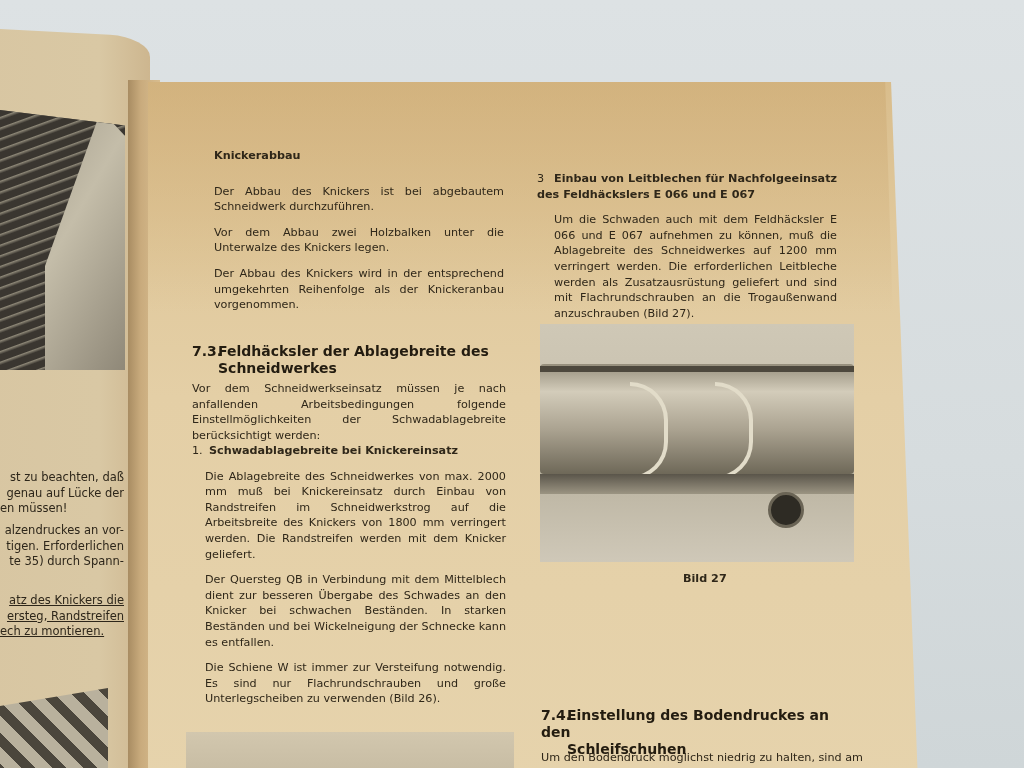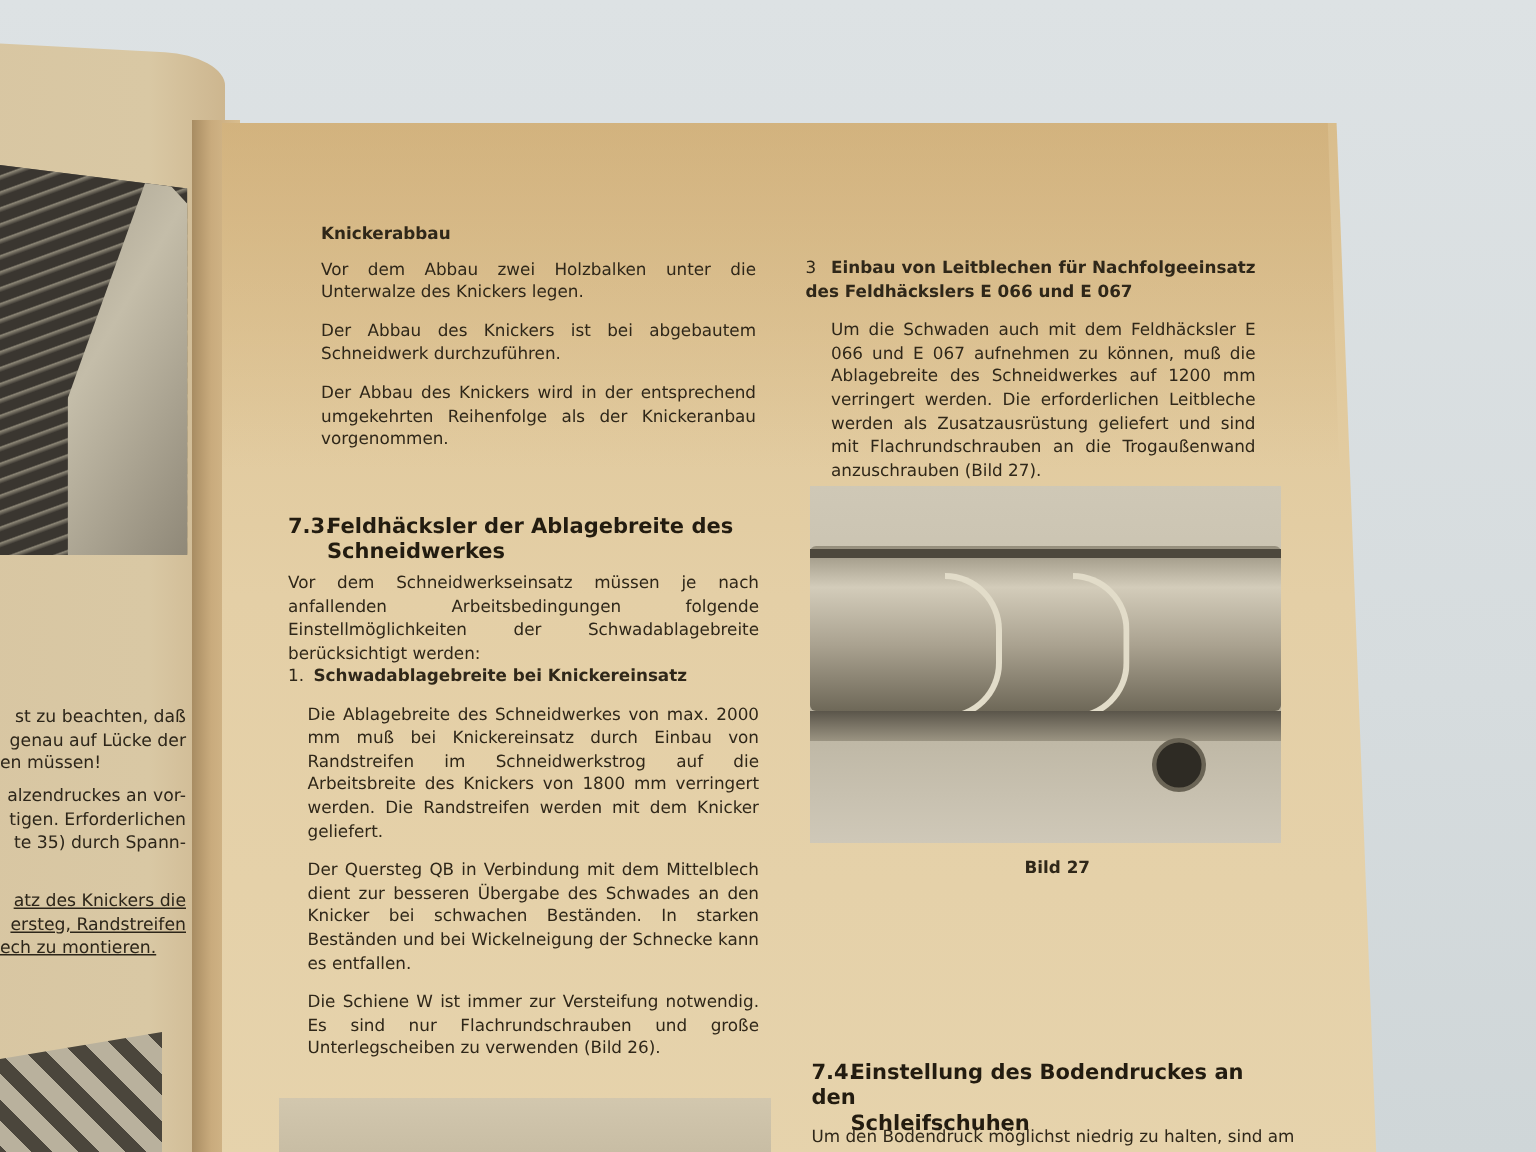--- a/index.html
+++ b/index.html
@@ -29,21 +29,21 @@
        background:linear-gradient(90deg,#a88c62 0%,#c9ab7d 40%,#d8bd8f 100%);}
   
   .right-page{position:absolute;left:148px;top:82px;width:770px;height:700px;
        background:linear-gradient(180deg,#d9bd8c 0%,#e0c89b 20%,#e4cfa6 45%,#e6d3ac 100%);
        clip-path:polygon(0 0,96.5% 0,100% 100%,0 100%);}
   .stain{position:absolute;left:148px;top:82px;width:760px;height:230px;
        background:linear-gradient(180deg,rgba(205,170,115,.55) 0%,rgba(210,178,125,.35) 60%,rgba(220,195,150,0) 100%);
        clip-path:polygon(0 0,97% 0,98% 100%,0 100%);}
   .block{position:absolute;font-size:11.2px;line-height:15.6px;color:#2f2719;text-align:justify;}
   .block p{margin:0 0 10px 0;}
-  .subhead{font-weight:bold;font-size:11.2px;margin-bottom:8px;}
+  .subhead{font-weight:bold;font-size:11.2px;margin-bottom:20px;}
   .secthead{position:absolute;font-weight:bold;font-size:14px;line-height:17px;color:#231c10;}
   .secthead .num{display:inline-block;width:26px;}
   .secthead .cont{padding-left:26px;display:block;}
   .numhead{font-weight:bold;font-size:11.2px;line-height:15.6px;}
   .numhead .n{display:inline-block;width:17px;font-weight:normal;}
   .photo{position:absolute;left:540px;top:324px;width:314px;height:238px;
        background:linear-gradient(180deg,#cfc8b6 0%,#c9c2b0 30%,#b9b29f 60%,#cfc8b8 100%);}
   .auger{position:absolute;left:0;top:40px;width:314px;height:110px;
        background:linear-gradient(180deg,#958e7c 0%,#d3ccba 25%,#aaa290 60%,#6e6858 100%);
        border-radius:4px;}
@@ -79,22 +79,22 @@
 </div>
 <div class="left-photo-bottom"></div>
 
 <div class="spine"></div>
 
 <div class="right-page"></div>
 <div class="stain"></div>
 
 <div class="block" style="left:214px;top:148px;width:290px;">
   <div class="subhead">Knickerabbau</div>
+  <p>Der Abbau des Knickers ist bei abgebautem Schneidwerk durchzuführen.</p>
   <p>Vor dem Abbau zwei Holzbalken unter die Unterwalze des Knickers legen.</p>
-  <p>Der Abbau des Knickers ist bei abgebautem Schneidwerk durchzuführen.</p>
   <p>Der Abbau des Knickers wird in der entsprechend umgekehrten Reihenfolge als der Knickeranbau vorgenommen.</p>
 </div>
 
 <div class="block" style="left:537px;top:147px;width:300px;">
   <div class="numhead" style="margin-bottom:10px;margin-top:24px;">
     <span class="n">3</span><span>Einbau von Leitblechen für Nachfolgeeinsatz des Feldhäckslers E 066 und E 067</span>
   </div>
   <p style="padding-left:17px;">Um die Schwaden auch mit dem Feldhäcksler E 066 und E 067 aufnehmen zu können, muß die Ablagebreite des Schneidwerkes auf 1200 mm verringert werden. Die erforderlichen Leitbleche werden als Zusatzausrüstung geliefert und sind mit Flachrundschrauben an die Trogaußenwand anzuschrauben (Bild 27).</p>
 </div>
 

